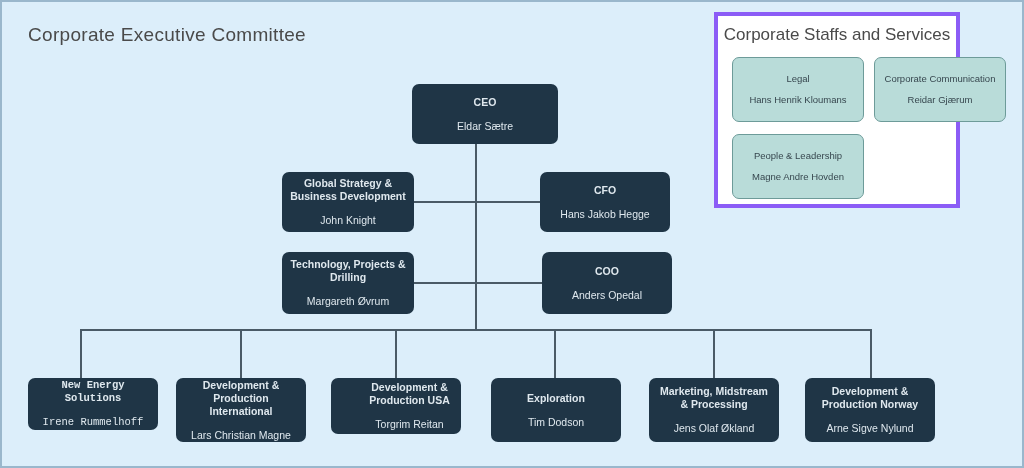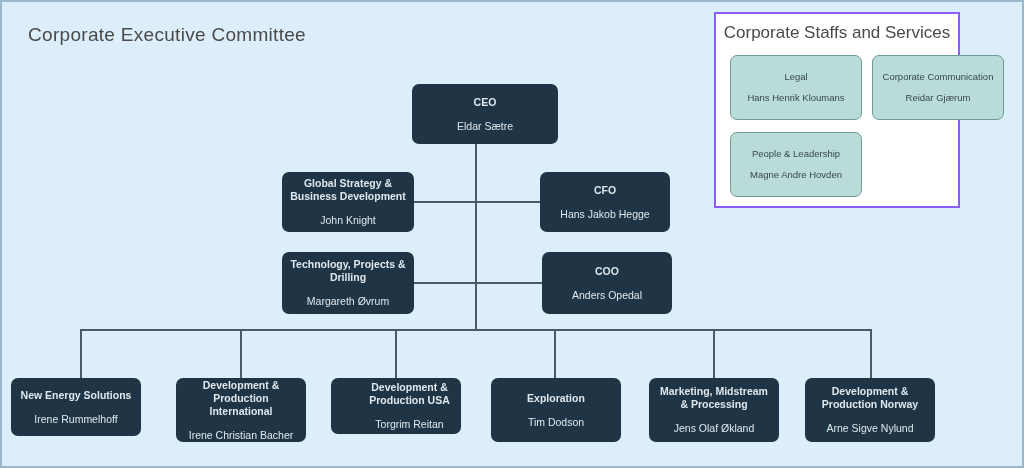--- a/index.html
+++ b/index.html
@@ -65,21 +65,21 @@
   }
 
   
   #staff-panel {
     position: absolute;
     left: 712px;
     top: 10px;
     width: 246px;
     height: 196px;
     background: #ffffff;
-    border: 2px solid #8b5cf6;
+    border: 4px solid #8b5cf6;
     box-sizing: border-box;
   }
   #staff-panel-title {
     position: absolute;
     top: 9px;
     left: 0;
     width: 100%;
     text-align: center;
     font-size: 17px;
     color: #4a4a4a;
@@ -157,28 +157,28 @@
   <div class="node" style="left:280px; top:250px; width:132px; height:62px;">
     <div class="role">Technology, Projects &amp; Drilling</div>
     <div class="person">Margareth Øvrum</div>
   </div>
 
   <div class="node" style="left:540px; top:250px; width:130px; height:62px;">
     <div class="role">COO</div>
     <div class="person">Anders Opedal</div>
   </div>
 
-  <div class="node" style="left:9px; top:376px; width:130px; height:58px;">
+  <div class="node" style="left:26px; top:376px; width:130px; height:52px;font-family:Liberation Mono, monospace;">
     <div class="role">New Energy Solutions</div>
     <div class="person">Irene Rummelhoff</div>
   </div>
 
   <div class="node" style="left:174px; top:376px; width:130px; height:64px;">
     <div class="role">Development &amp; Production International</div>
-    <div class="person">Irene Christian Bacher</div>
+    <div class="person">Lars Christian Magne</div>
   </div>
 
   <div class="node" style="left:329px; top:376px; width:130px; height:56px;padding-left:33px;">
     <div class="role">Development &amp; Production USA</div>
     <div class="person">Torgrim Reitan</div>
   </div>
 
   <div class="node" style="left:489px; top:376px; width:130px; height:64px;">
     <div class="role">Exploration</div>
     <div class="person">Tim Dodson</div>

